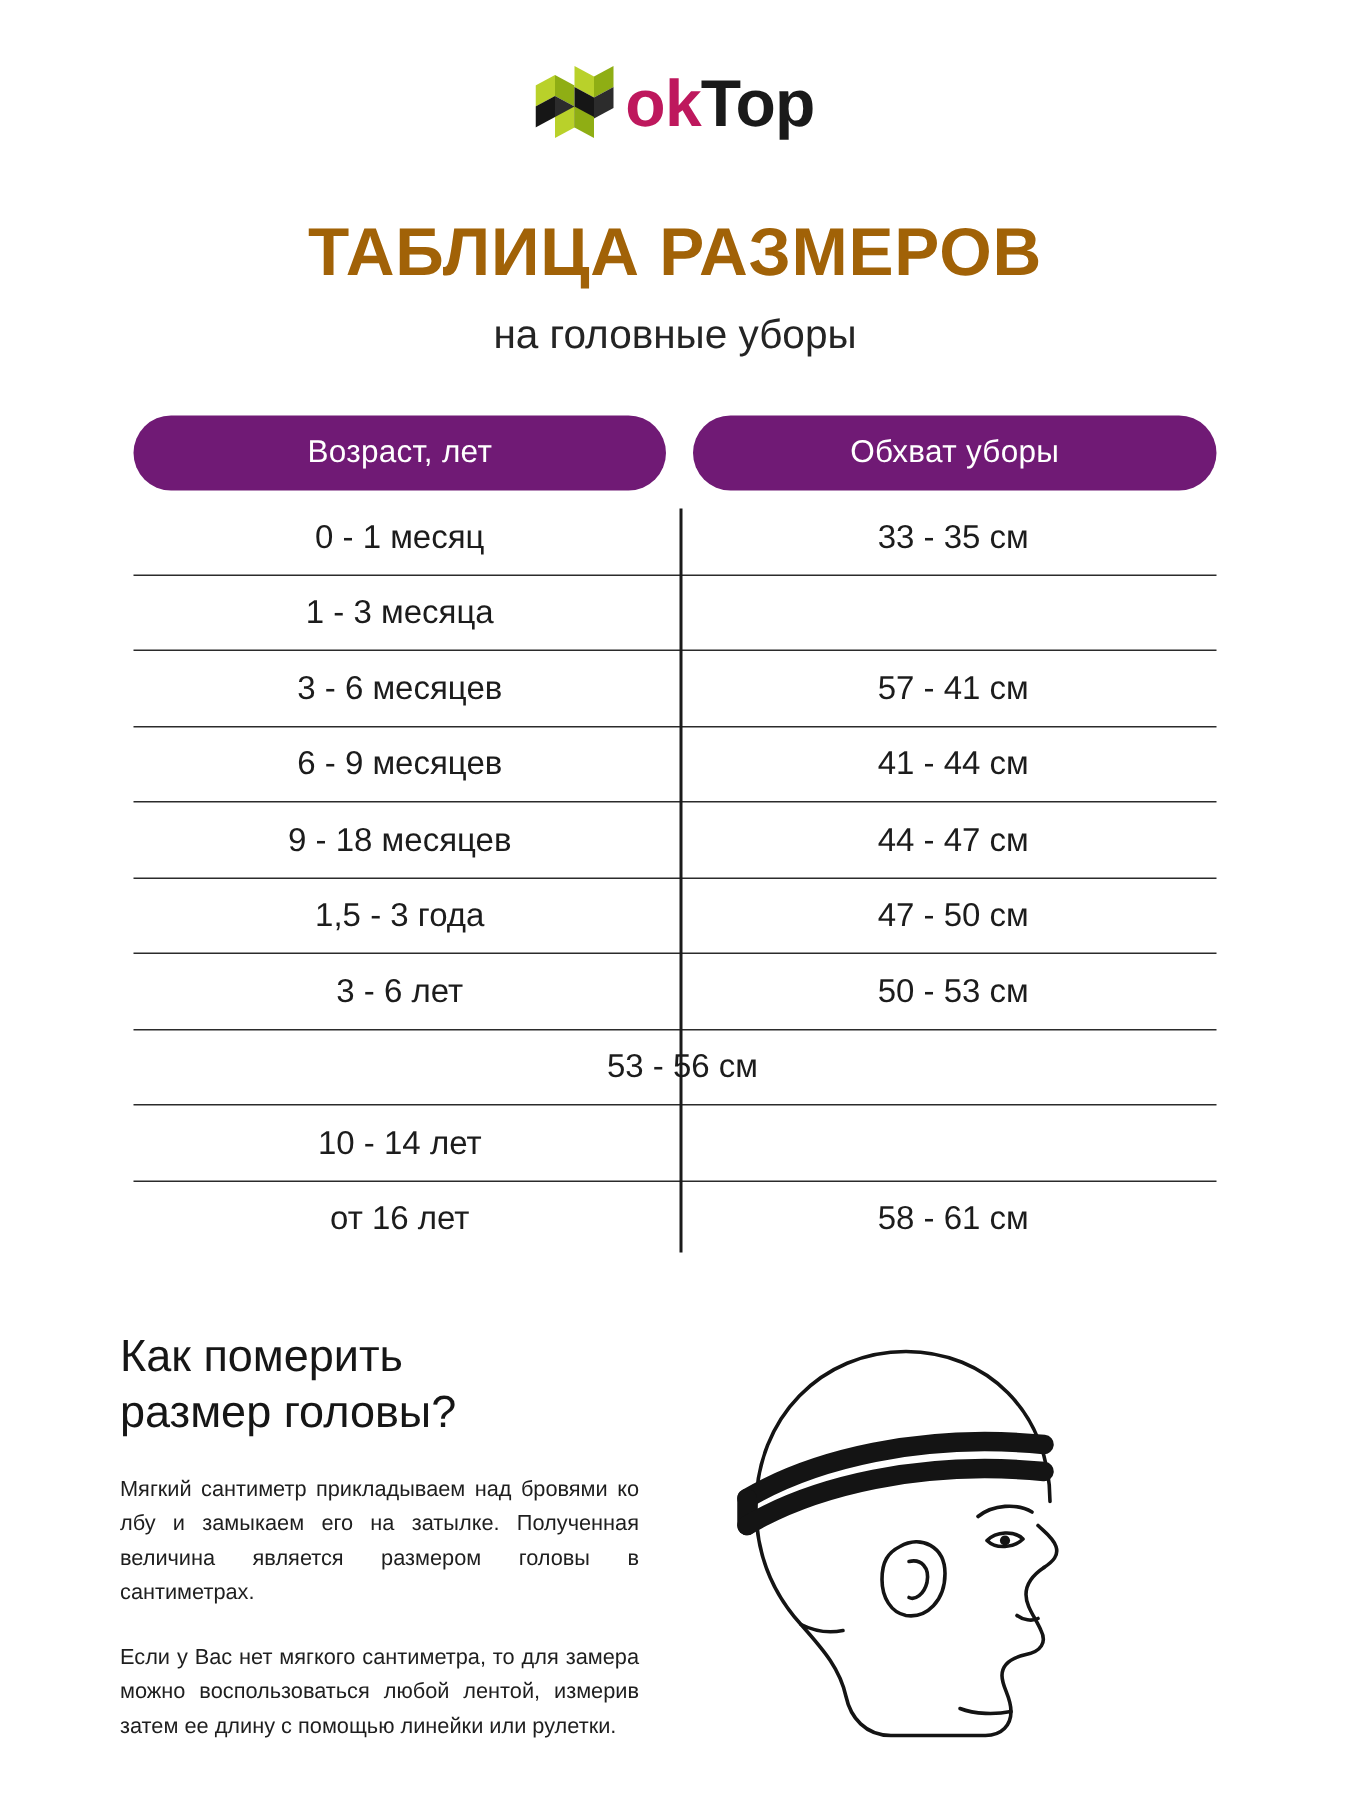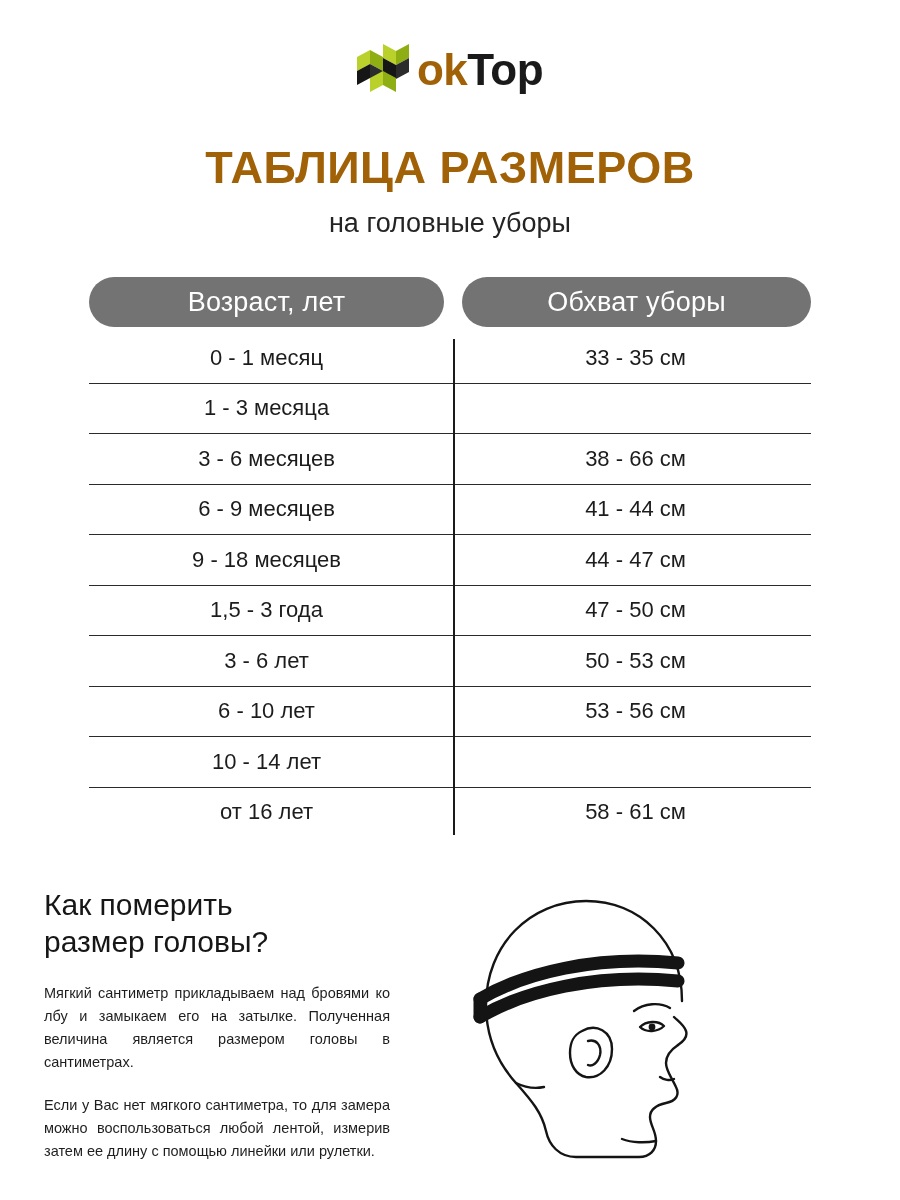--- a/index.html
+++ b/index.html
@@ -36,21 +36,21 @@
     height: 52px;
     display: block;
   }
   .logo-text {
     font-size: 44px;
     font-weight: bold;
     letter-spacing: -0.5px;
     line-height: 1;
     font-family: "Liberation Sans", sans-serif;
   }
-  .logo-ok { color: #a16207; }
+  .logo-ok { color: #be185d; }
   .logo-top { color: #1a1a1a; }
 
   
   .title {
     margin-top: 44px;
     text-align: center;
     font-size: 45px;
     font-weight: bold;
     letter-spacing: 0.5px;
     color: #a16207;
@@ -67,28 +67,28 @@
   .table-area {
     margin: 38px auto 0 auto;
     width: 722px;
     position: relative;
   }
   .head-row {
     display: flex;
     gap: 18px;
   }
   .head-cell {
-    background: #737373;
+    background: #701a75;
     color: #ffffff;
     border-radius: 26px;
     height: 50px;
     display: flex;
     align-items: center;
     justify-content: center;
-    font-size: 27px;
+    font-size: 21px;
     letter-spacing: 0.2px;
   }
   .head-cell.left { width: 355px; }
   .head-cell.right { flex: 1; }
 
   .rows {
     margin-top: 6px;
     position: relative;
   }
   .divider-v {
@@ -111,21 +111,21 @@
     color: #1c1c1c;
     text-align: center;
   }
   .cell.age { width: 355px; padding-right: 6px; }
   .cell.circ { flex: 1; padding-left: 10px; }
 
   
   .bottom {
     margin-top: 44px;
     display: flex;
-    padding: 0 88px 0 44px;
+    padding: 0 88px 0 80px;
     box-sizing: border-box;
   }
   .bottom-left {
     width: 372px;
     padding-top: 6px;
   }
   .how-title {
     font-size: 30px;
     line-height: 1.22;
     color: #161616;
@@ -187,40 +187,39 @@
 
       <div class="row">
         <div class="cell age">0 - 1 месяц</div>
         <div class="cell circ">33 - 35 см</div>
       </div>
       <div class="row">
         <div class="cell age">1 - 3 месяца</div>
       </div>
       <div class="row">
         <div class="cell age">3 - 6 месяцев</div>
-        <div class="cell circ">38 - 66 см</div>
+        <div class="cell circ">57 - 41 см</div>
       </div>
       <div class="row">
         <div class="cell age">6 - 9 месяцев</div>
         <div class="cell circ">41 - 44 см</div>
       </div>
       <div class="row">
         <div class="cell age">9 - 18 месяцев</div>
         <div class="cell circ">44 - 47 см</div>
       </div>
       <div class="row">
         <div class="cell age">1,5 - 3 года</div>
         <div class="cell circ">47 - 50 см</div>
       </div>
       <div class="row">
         <div class="cell age">3 - 6 лет</div>
         <div class="cell circ">50 - 53 см</div>
       </div>
       <div class="row">
-        <div class="cell age">6 - 10 лет</div>
         <div class="cell circ">53 - 56 см</div>
       </div>
       <div class="row">
         <div class="cell age">10 - 14 лет</div>
       </div>
       <div class="row">
         <div class="cell age">от 16 лет</div>
         <div class="cell circ">58 - 61 см</div>
       </div>
     </div>

